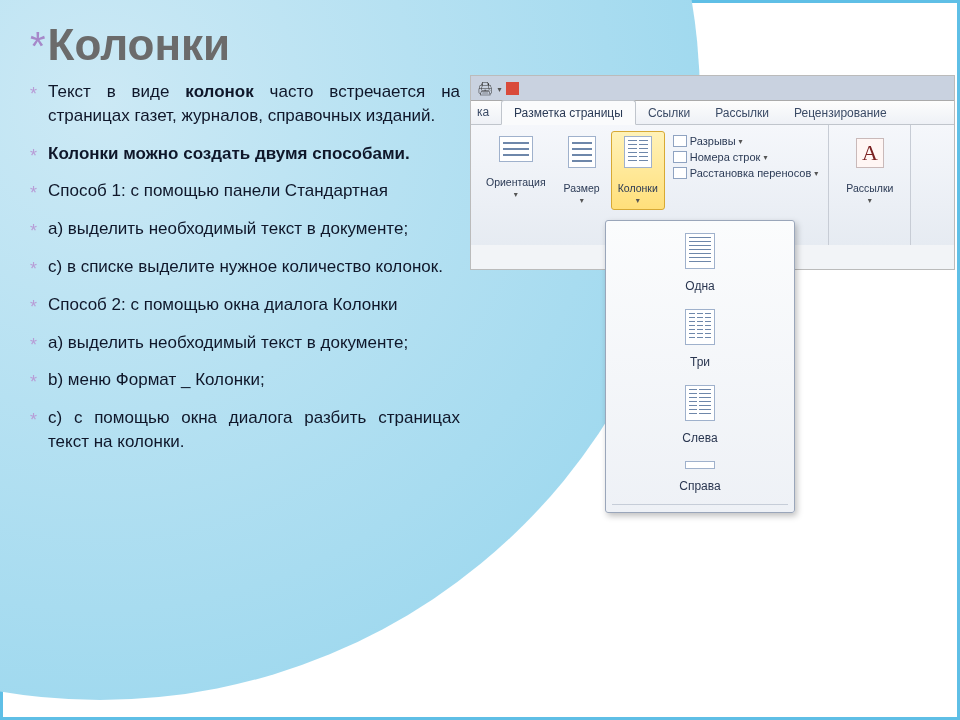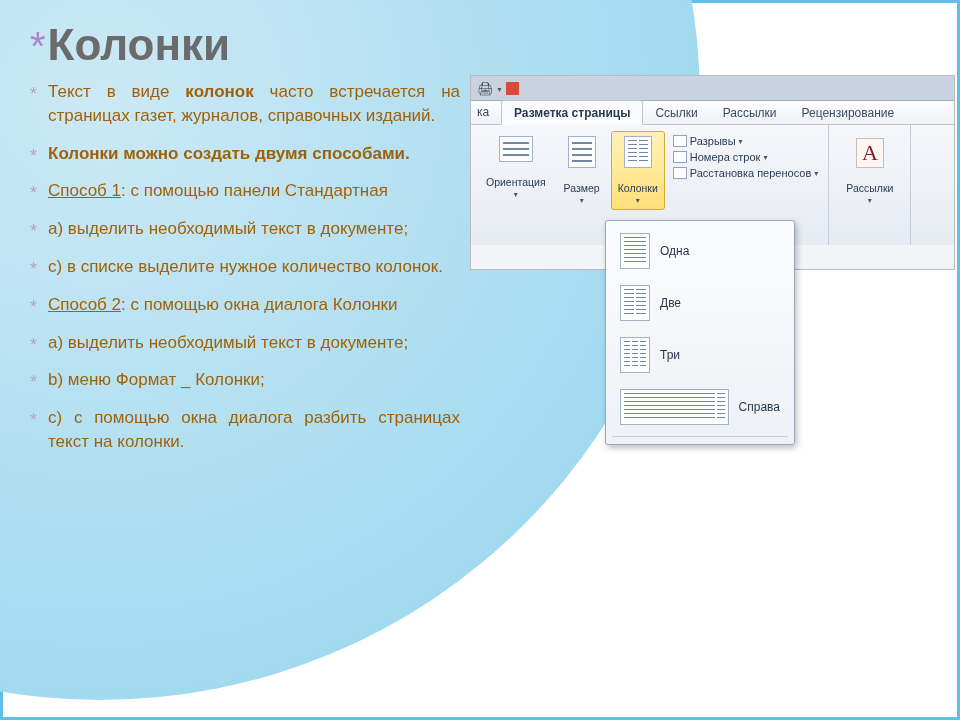--- a/index.html
+++ b/index.html
@@ -32,31 +32,31 @@
     width: 440px; padding-right: 10px;
   }
   .title-row { display: flex; align-items: baseline; }
   .star-b { color: #a688c9; font-size: 40px; margin-right: 2px; line-height: 1; }
   .title {
     color: #6b6b6b; font-weight: bold; font-size: 44px;
     margin-bottom: 10px;
   }
   ul.bullets { list-style: none; }
   ul.bullets li {
-    color: #a16207; font-size: 17px; line-height: 1.4;
+    color: #0f172a; font-size: 17px; line-height: 1.4;
     text-align: justify;
     padding-left: 18px; position: relative;
     margin-bottom: 14px;
   }
   ul.bullets li::before {
     content: "*"; position: absolute; left: 0; top: 2px;
     color: #b89cd6; font-size: 18px;
   }
   .bold-part { font-weight: bold; }
-  .underline-part { text-decoration: underline; }
+  .underline-part { }
   .right {
     flex: 1; position: relative;
   }
   
   .ribbon-shot {
     position: absolute; left: 0; top: 55px; width: 485px; height: 195px;
     border: 1px solid #bbb;
     background: #f2f4f7;
     font-size: 11px;
     color: #333;
@@ -75,21 +75,20 @@
   .tab {
     padding: 5px 12px 4px; font-size: 12px; color: #3b4b66;
     border-right: 1px solid transparent;
   }
   .tab.first { width: 30px; padding: 5px 6px; }
   .tab.active {
     background: #fafbfc; border: 1px solid #c0c5cc; border-bottom: 1px solid #fafbfc;
     border-radius: 3px 3px 0 0;
     position: relative; top: 1px;
     color: #2a3a55;
-    font-weight: bold;
   }
   .rib-body {
     height: 120px; display: flex; align-items: stretch;
     background: linear-gradient(#f5f7fb,#e6ebf2);
   }
   .group {
     border-right: 1px solid #c7ccd5;
     padding: 6px 8px 2px; display: flex; flex-direction: column; align-items: center;
     position: relative;
   }
@@ -124,21 +123,21 @@
   .dropdown {
     position: absolute; left: 135px; top: 200px; width: 190px;
     background: linear-gradient(#fbfcfd,#eef1f6);
     border: 1px solid #9aa6ba; border-radius: 3px;
     box-shadow: 2px 3px 6px rgba(0,0,0,0.25);
     padding: 4px 0;
     z-index: 5;
   }
   .dd-item {
     display: flex; align-items: center; gap: 10px;
-    padding: 8px 14px; font-size: 12px; color: #2a3650;
+    padding: 8px 14px; font-size: 12px; color: #2a3650; flex-direction: column;
   }
   .dd-sep { height: 1px; background: #c6cdd8; margin: 3px 6px; }
   .col-ico {
     width: 30px; height: 36px; background: #fff; border: 1px solid #9fb1cc;
     display: flex; gap: 2px; padding: 3px; align-items: stretch;
   }
   .col-ico .c { flex: 1; background: repeating-linear-gradient(#6e87aa 0 1px, transparent 1px 4px); }
   .col-ico.one .c:nth-child(n+2){display:none;}
   .col-ico.two .c:nth-child(n+3){display:none;}
   .col-ico.left .c:first-child{flex:0 0 8px;}
@@ -262,33 +261,33 @@
     </div>
 
     <div class="dropdown">
       <div class="dd-item">
         <div class="col-ico one">
             <div class="c"></div>
           </div>
         <span>Одна</span>
       </div>
       <div class="dd-item">
-        <div class="col-ico two">
-            <div class="c"></div>
-            <div class="c"></div>
-          </div>
-        <span>Две</span>
-      </div>
-      <div class="dd-item">
         <div class="col-ico">
             <div class="c"></div>
             <div class="c"></div>
             <div class="c"></div>
           </div>
         <span>Три</span>
+      </div>
+      <div class="dd-item">
+        <div class="col-ico left">
+            <div class="c"></div>
+            <div class="c"></div>
+          </div>
+        <span>Слева</span>
       </div>
       <div class="dd-item">
         <div class="col-ico right">
             <div class="c"></div>
             <div class="c"></div>
           </div>
         <span>Справа</span>
       </div>
       <div class="dd-sep"></div>
     </div>

